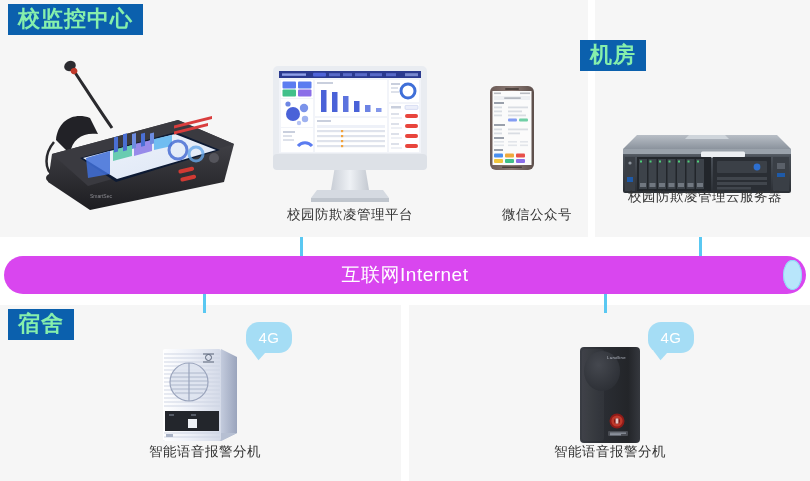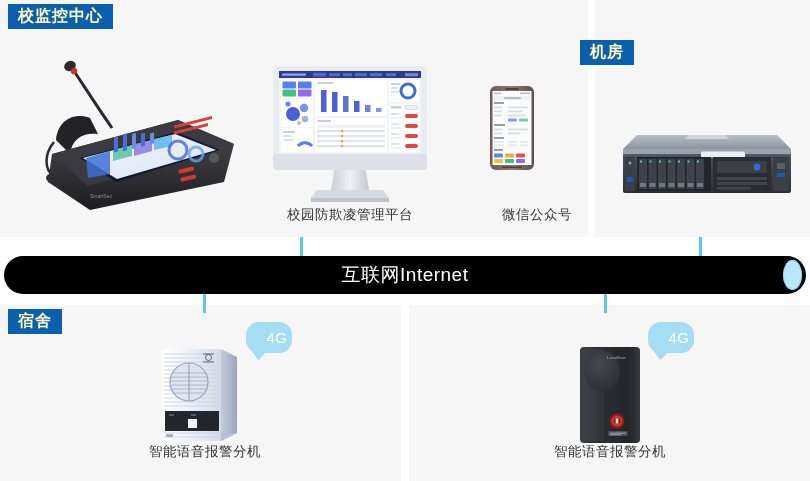--- a/index.html
+++ b/index.html
@@ -8,22 +8,22 @@
     background:#ffffff;
     font-family:"Liberation Sans","DejaVu Sans",sans-serif;
     overflow:hidden;position:relative;
   }
   .stage{position:absolute;left:0;top:0;width:810px;height:481px;}
 
   
   .badge{
     position:absolute;
     background:#0b60ad;
-    color:#fef9c3;
-    font-size:16px;
+    color:#86efac;
+    font-size:22px;
     font-weight:bold;
     letter-spacing:1px;
     padding:4px 10px 5px 10px;
     line-height:1;
     white-space:nowrap;
     z-index:40;
   }
 
   
   .panel{position:absolute;background:#f6f6f6;}
@@ -33,21 +33,21 @@
   .cell .cap{
     position:absolute;left:0;width:100%;
     font-size:13.5px;color:#333333;
     letter-spacing:.5px;white-space:nowrap;
   }
   .art{position:absolute;left:0;top:0;width:100%;height:100%;}
 
   
   .net{
     position:absolute;left:4px;top:256px;width:802px;height:38px;
-    background:#000000;border-radius:19px;z-index:20;
+    background:#d946ef;border-radius:19px;z-index:20;
   }
   .net .capR{
     position:absolute;right:4px;top:4px;width:19px;height:30px;
     background:#b8e6fb;border-radius:50%;
     box-shadow:inset 0 0 0 1px #8ed7f6;
   }
   .net .txt{
     position:absolute;left:0;top:0;width:100%;height:38px;
     line-height:38px;text-align:center;color:#ffffff;
     font-size:19px;letter-spacing:.5px;
@@ -56,21 +56,21 @@
   
   .conn{position:absolute;background:#5ac8f2;width:3px;z-index:10;}
 
   
   .bubble{
     position:absolute;width:46px;height:31px;
     background:#a5ddf5;border-radius:13px;z-index:12;
   }
   .bubble span{
     display:block;width:100%;line-height:31px;text-align:center;
-    color:#ffffff;font-size:15px;letter-spacing:.5px;padding-left:8px;
+    color:#ffffff;font-size:15px;letter-spacing:.5px;
   }
   .bubble:after{
     content:"";position:absolute;left:6px;bottom:-7px;
     width:0;height:0;
     border-left:6px solid transparent;
     border-right:11px solid transparent;
     border-top:10px solid #a5ddf5;
     transform:rotate(-6deg);
   }
 </style>
@@ -354,20 +354,21 @@
       <circle cx="152" cy="52" r="3.4" fill="#2d6fd0"></circle>
       <g fill="#41464d">
         <rect x="112" y="62" width="50" height="3"></rect>
         <rect x="112" y="67" width="50" height="3"></rect>
         <rect x="112" y="72" width="34" height="2.5"></rect>
       </g>
       <rect x="168" y="42" width="16" height="34" fill="#3a3f46"></rect>
       <rect x="172" y="48" width="8" height="6" fill="#5a6069"></rect>
       <rect x="172" y="58" width="8" height="4" fill="#1e5aa8"></rect>
     </svg>
+    <div class="cap" style="top:78px;">校园防欺凌管理云服务器</div>
   </div>
 
   <div class="conn" style="left:300px;top:237px;height:22px;"></div>
   <div class="conn" style="left:699px;top:237px;height:22px;"></div>
 
   <div class="net">
     <div class="txt">互联网Internet</div>
     <div class="capR"></div>
   </div>
 

